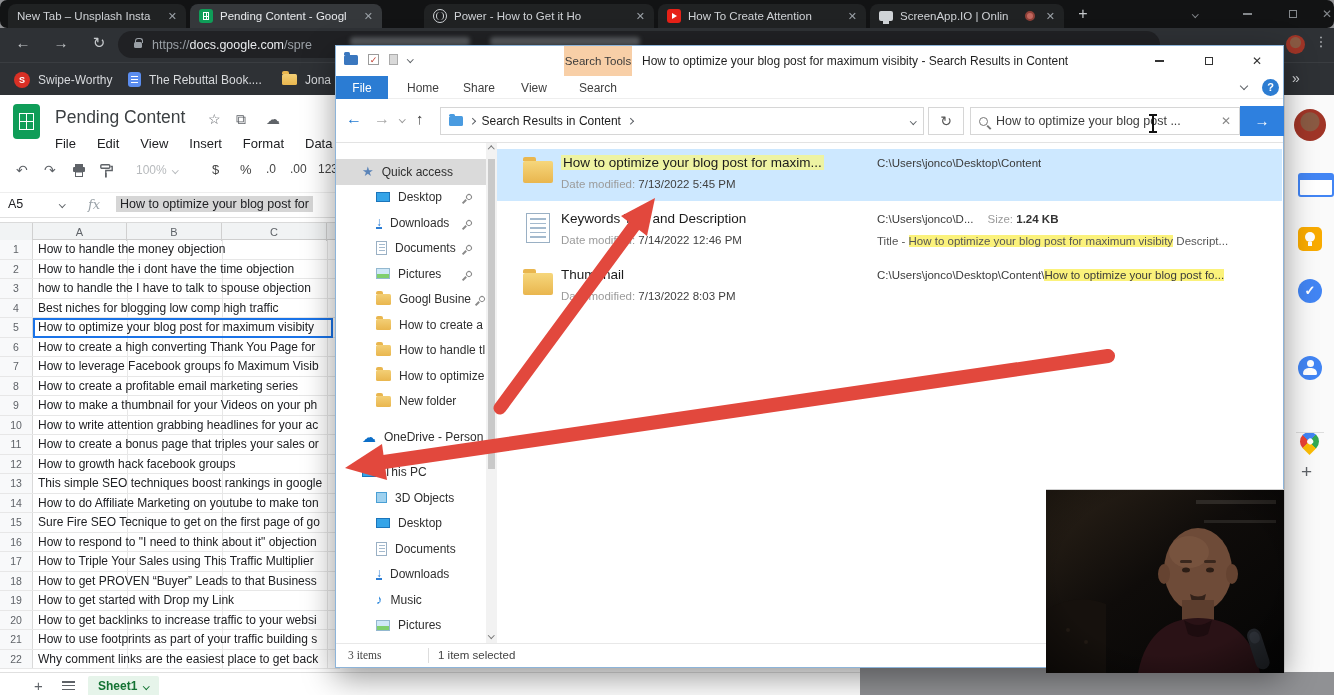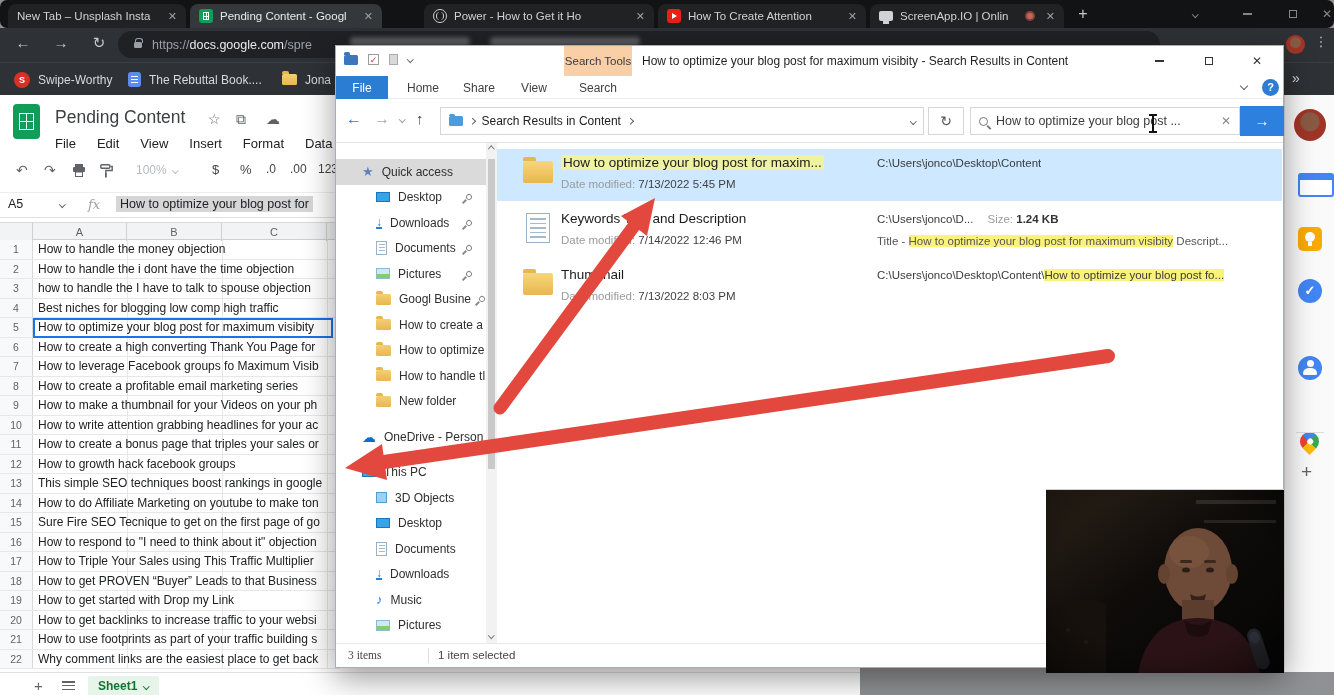--- a/index.html
+++ b/index.html
@@ -506,25 +506,25 @@
           <span class="fold"></span>
           <span>Googl Busine</span>
           <span class="pin"></span>
         </div>
       <div class="nitem child">
           <span class="fold"></span>
           <span>How to create a</span>
         </div>
       <div class="nitem child">
           <span class="fold"></span>
+          <span>How to handle tl</span>
+        </div>
+      <div class="nitem child">
+          <span class="fold"></span>
           <span>How to optimize</span>
-        </div>
-      <div class="nitem child">
-          <span class="fold"></span>
-          <span>How to handle tl</span>
         </div>
       <div class="nitem child">
           <span class="fold"></span>
           <span>New folder</span>
         </div>
       <div class="nitem section mt">
           <span class="ic-cloud">☁</span>
           <span>OneDrive - Person</span>
         </div>
       <div class="nitem section mt">

